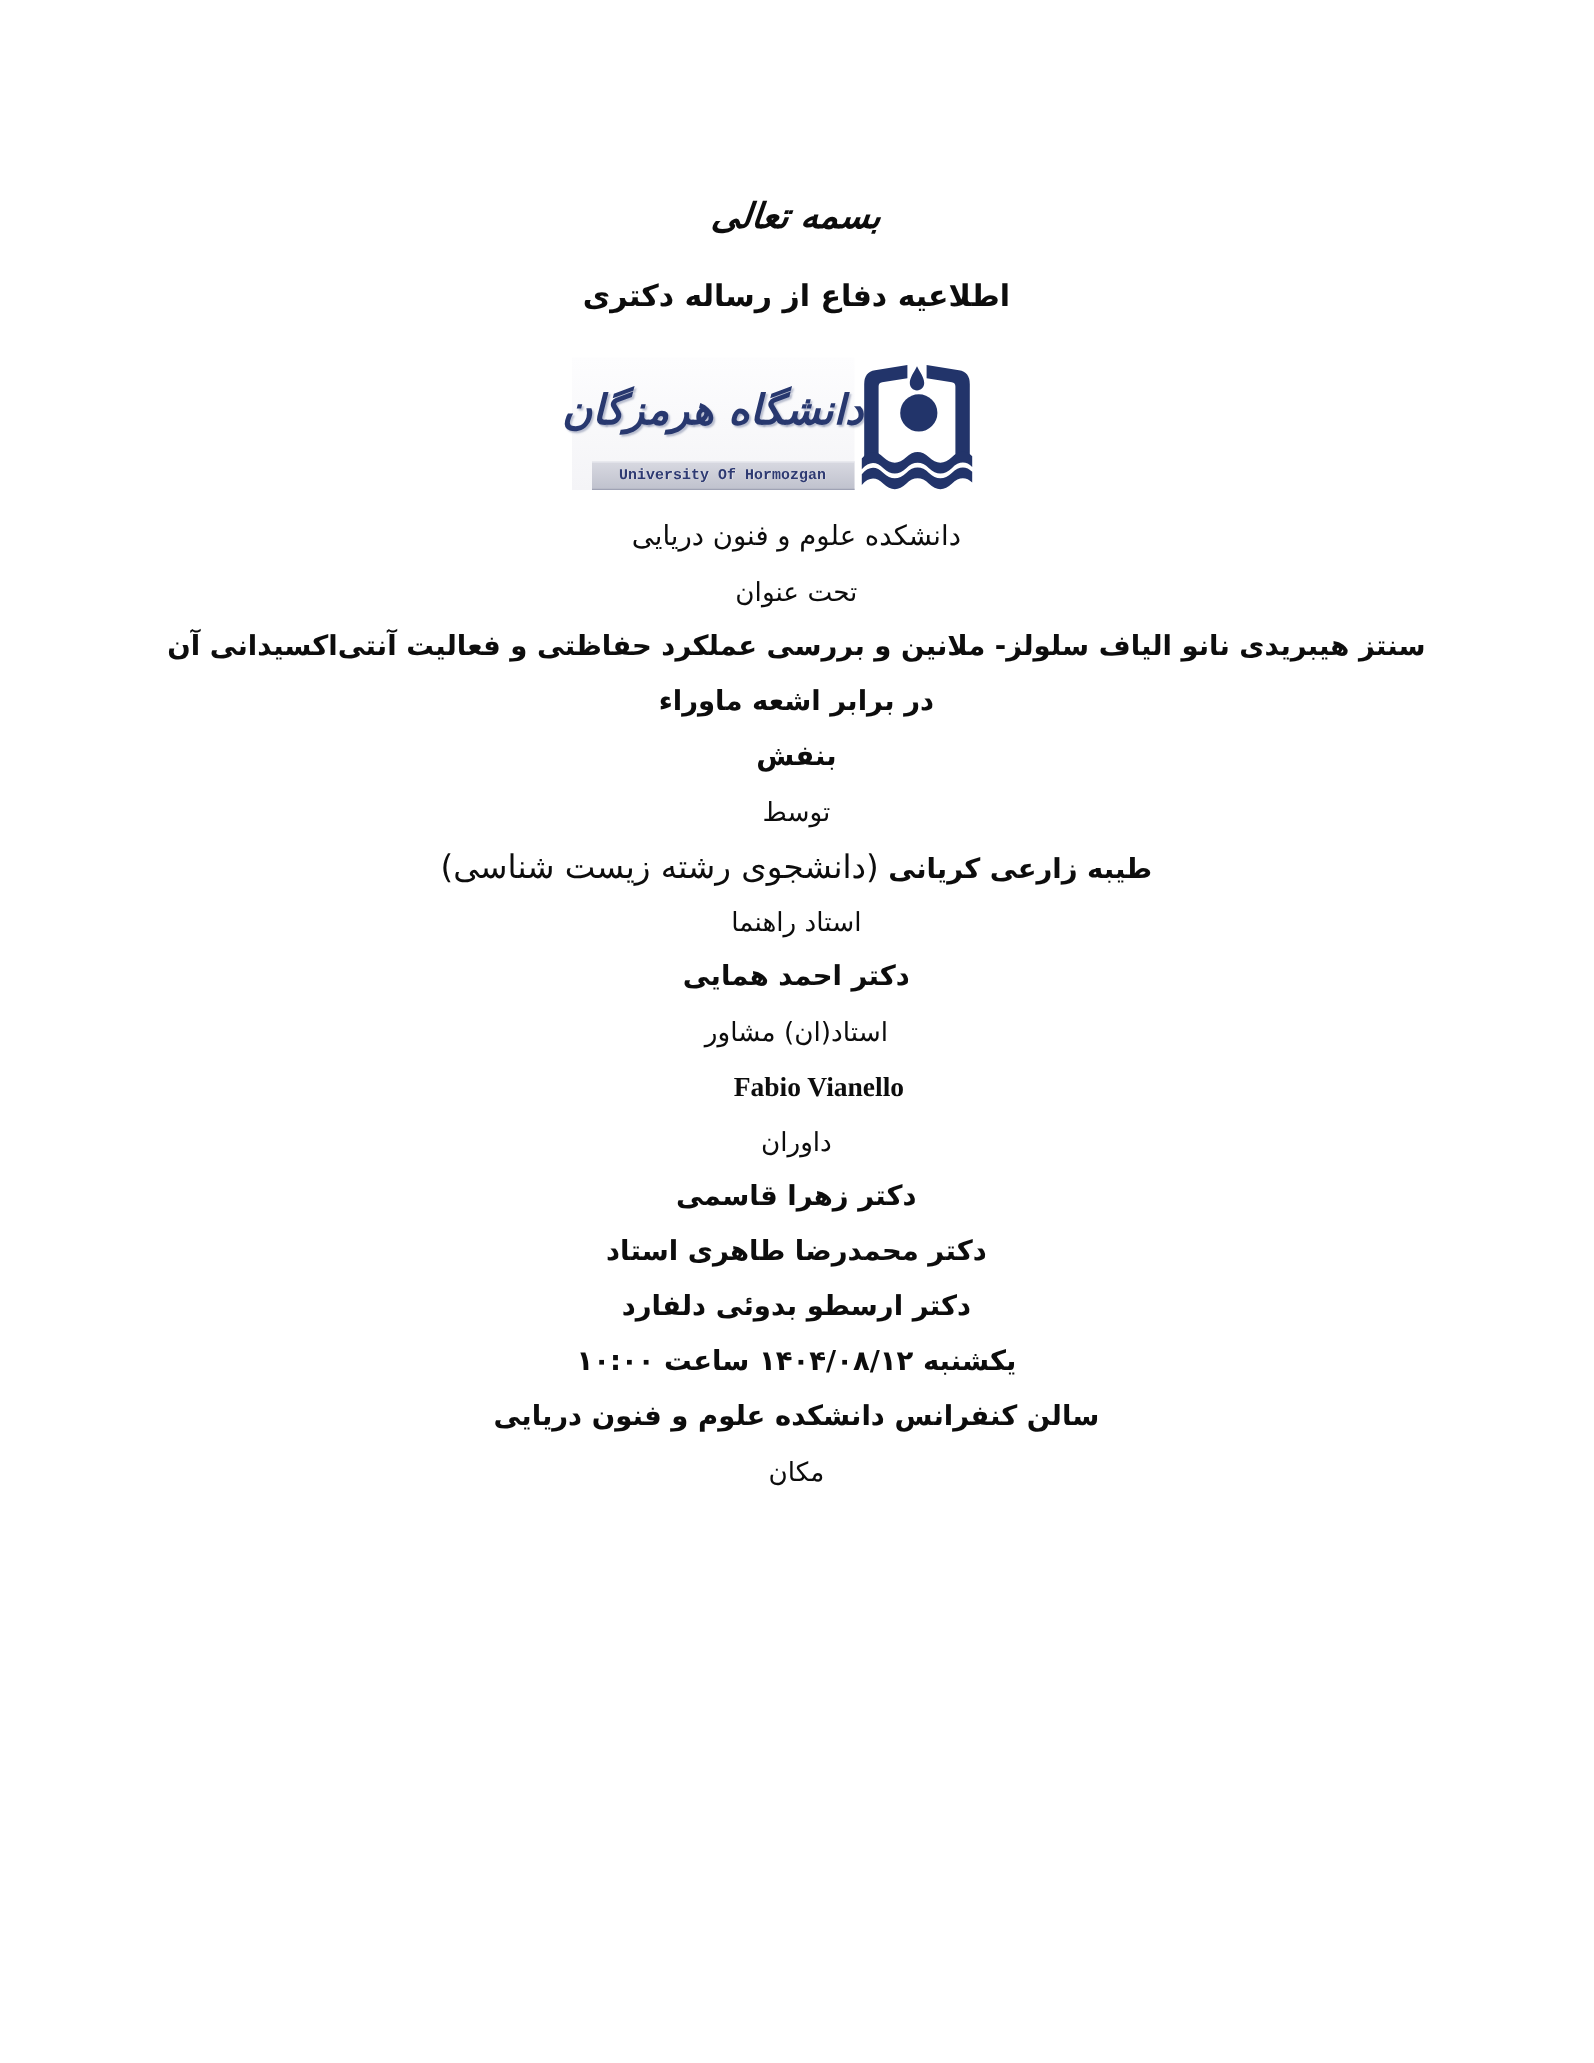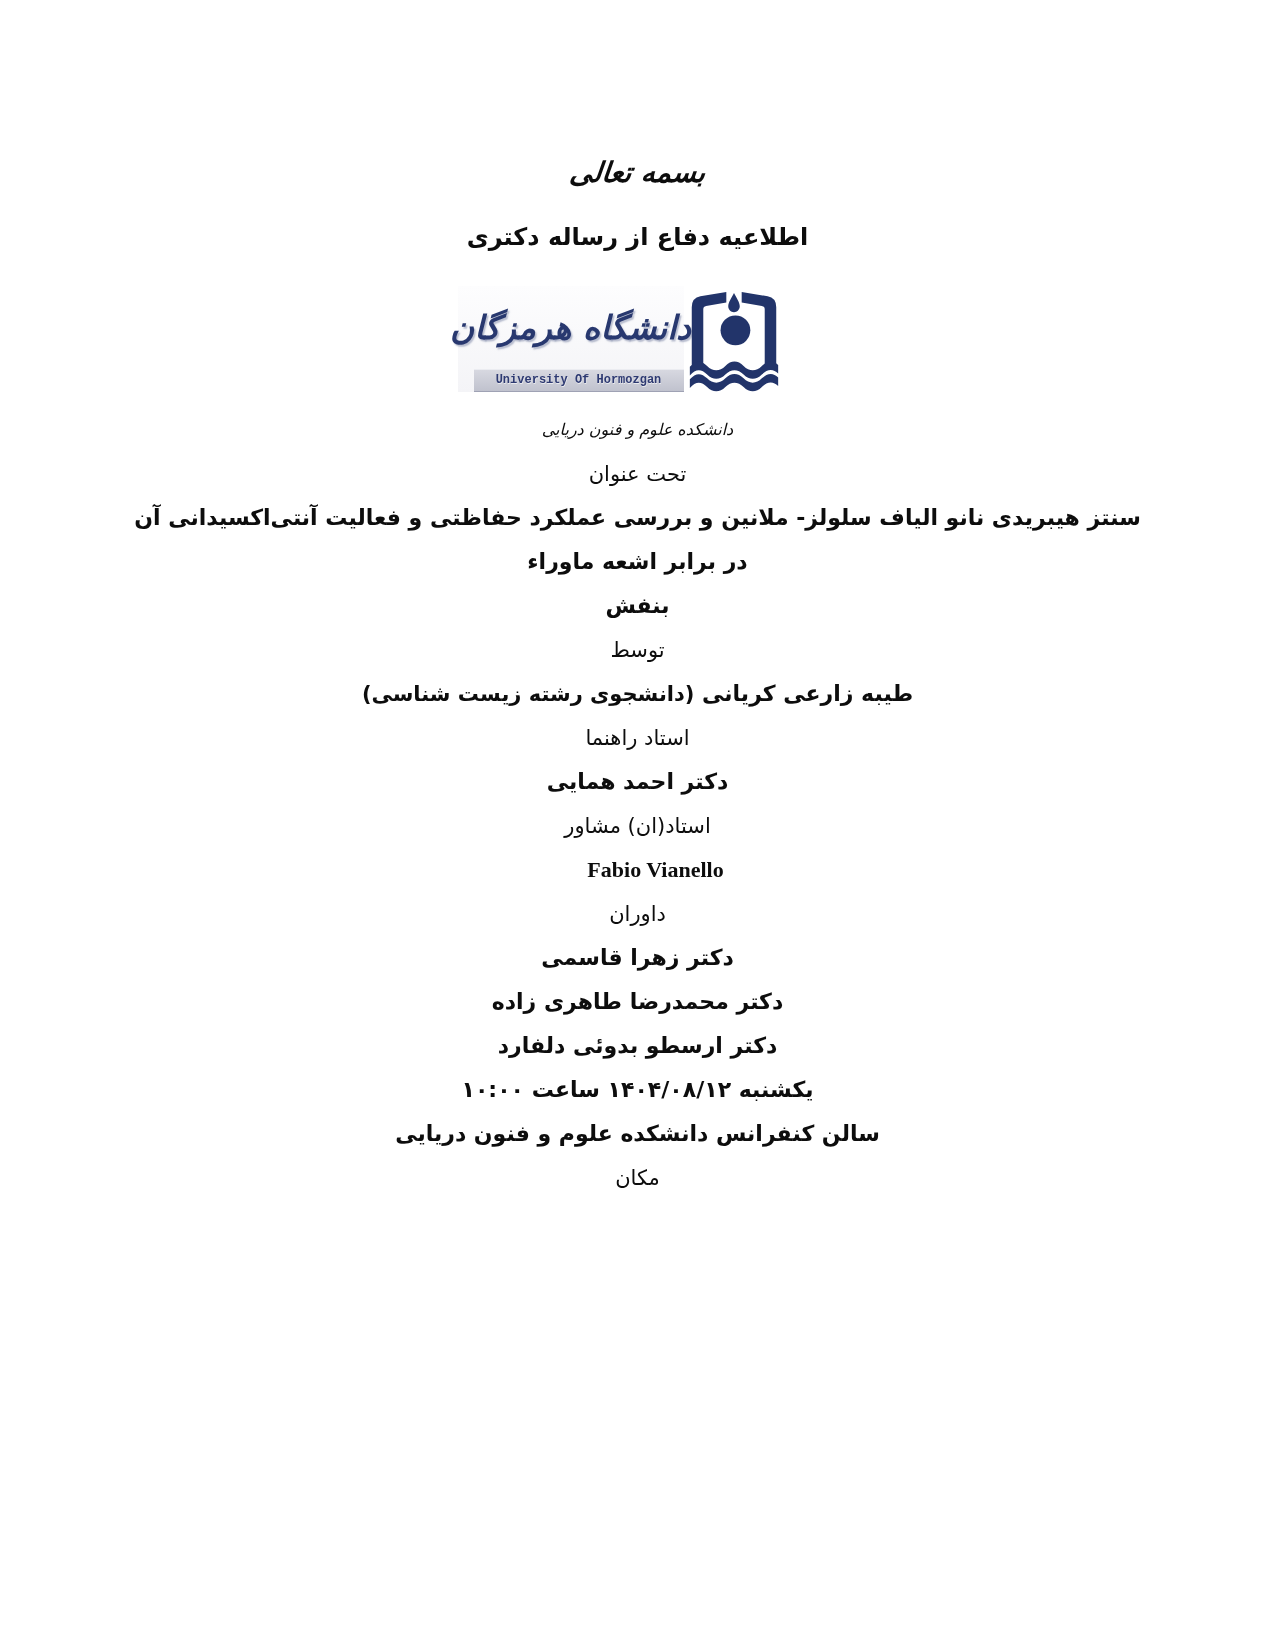--- a/index.html
+++ b/index.html
@@ -94,35 +94,35 @@
   }
 
   
   .line {
     height: 44px;
     line-height: 44px;
     font-size: 21px;
     white-space: nowrap;
   }
   .line.strong { font-weight: bold; font-size: 22px; }
-  .faculty { margin-top: 16px; font-size: 16px; font-style: italic; }
+  .faculty { margin-top: 16px; font-size: 22px; }
   .title-block {
     font-weight: bold;
     font-size: 22px;
     line-height: 44px;
     width: 1030px;
     margin: 0 auto;
   }
   .latin-name {
     font-family: "Liberation Serif", serif;
     direction: ltr;
     font-size: 25px;
     padding-left: 36px;
   }
-  .student-line .paren { font-weight: bold; font-size: 21px; margin-top: 43px; }
+  .student-line .paren { font-weight: normal; font-size: 26px; margin-top: 43px; }
 </style>
 </head>
 <body>
 
 <div class="page">
 
   <div class="bismillah">بسمه تعالی</div>
 
   <div class="notice">اطلاعیه دفاع از رساله دکتری</div>
 
@@ -169,21 +169,21 @@
 
   <div class="line strong">دکتر احمد همایی</div>
 
   <div class="line">استاد(ان) مشاور</div>
 
   <div class="line strong latin-name">Fabio Vianello</div>
 
   <div class="line">داوران</div>
 
   <div class="line strong">دکتر زهرا قاسمی</div>
-  <div class="line strong">دکتر محمدرضا طاهری زاده</div>
+  <div class="line strong">دکتر محمدرضا طاهری استاد</div>
   <div class="line strong">دکتر ارسطو بدوئی دلفارد</div>
 
 
   <div class="line strong">یکشنبه ۱۴۰۴/۰۸/۱۲ ساعت ۱۰:۰۰</div>
 
   <div class="line strong">سالن کنفرانس دانشکده علوم و فنون دریایی</div>
 
   <div class="line">مکان</div>
 
 </div>

